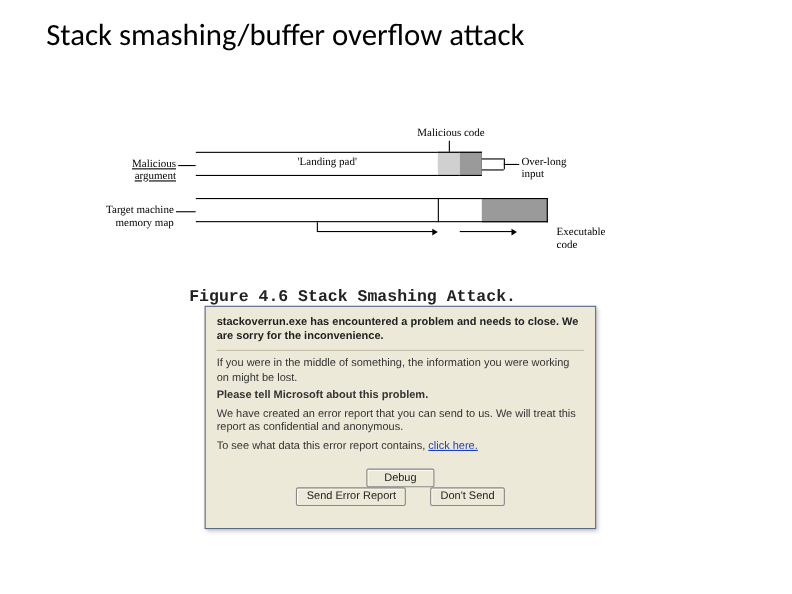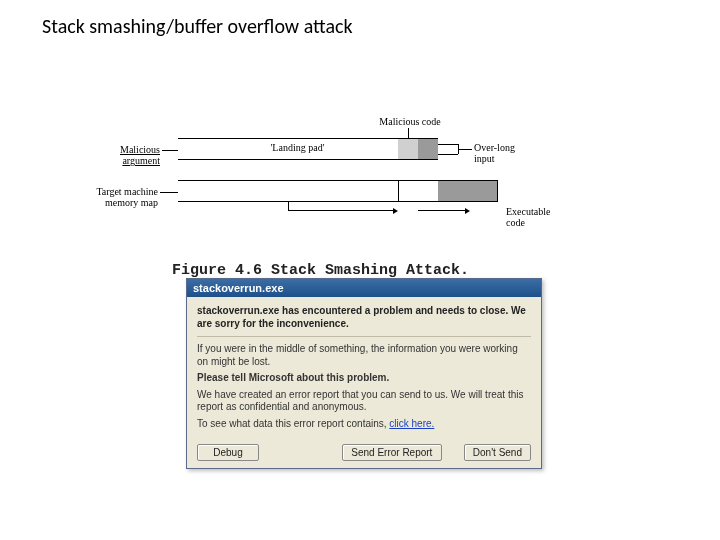--- a/index.html
+++ b/index.html
@@ -9,21 +9,21 @@
     background: #fff;
     font-family: "Calibri", "Segoe UI", Arial, sans-serif;
     color: #000;
     overflow: hidden;
     position: relative;
   }
   .slide-title {
     position: absolute;
     top: 14px;
     left: 42px;
-    font-size: 20px;
+    font-size: 28px;
     font-weight: 400;
   }
   .diagram {
     position: absolute;
     top: 122px;
     left: 160px;
     width: 400px;
     height: 130px;
     font-family: "Times New Roman", serif;
     font-size: 10px;
@@ -80,21 +80,21 @@
     min-width: 62px;
     padding: 2px 8px;
     background: #ece9d8;
     border: 1px solid #888;
     border-radius: 2px;
     font-family: Tahoma, Arial, sans-serif;
     font-size: 10px;
     text-align: center;
     box-shadow: inset 1px 1px 0 #fff;
   }
-  .dlgfoot { display:flex; justify-content:space-between; align-items:center; padding: 4px 10px 7px 10px; }
+  .dlgfoot { display:flex; justify-content:space-between; align-items:center; padding: 4px 10px 20px 10px; flex-direction: column; }
 </style>
 </head>
 <body>
 
 <div class="slide-title">Stack smashing/buffer overflow attack</div>
 
 <div class="diagram">
 
   <div class="dlabel" style="left:-60px; top:22px; width:60px; text-align:right;text-decoration:underline;">Malicious
 argument</div>
@@ -127,23 +127,20 @@
   <div class="hr arrow-r" style="left:128px; top:88px; width:106px;"></div>
 
   <div class="hr arrow-r" style="left:258px; top:88px; width:48px;"></div>
   <div class="dlabel" style="left:300px; top:84px; width:64px; text-align:left;margin-left:46px;">Executable
 code</div>
 </div>
 
 <div class="figcap">Figure 4.6 Stack Smashing Attack.</div>
 
 <div class="dialog">
-  <div class="titlebar">
-    <span>stackoverrun.exe</span>
-  </div>
   <div class="dbody">
     <div class="mainmsg">stackoverrun.exe has encountered a problem and needs to close.  We are sorry for the inconvenience.</div>
     <div class="rule"></div>
     <div class="para">If you were in the middle of something, the information you were working on might be lost.</div>
     <div class="para subhead">Please tell Microsoft about this problem.</div>
     <div class="para">We have created an error report that you can send to us. We will treat this report as confidential and anonymous.</div>
     <div class="para">
       <span>To see what data this error report contains, </span><span class="link">click here.</span>
     </div>
   </div>

